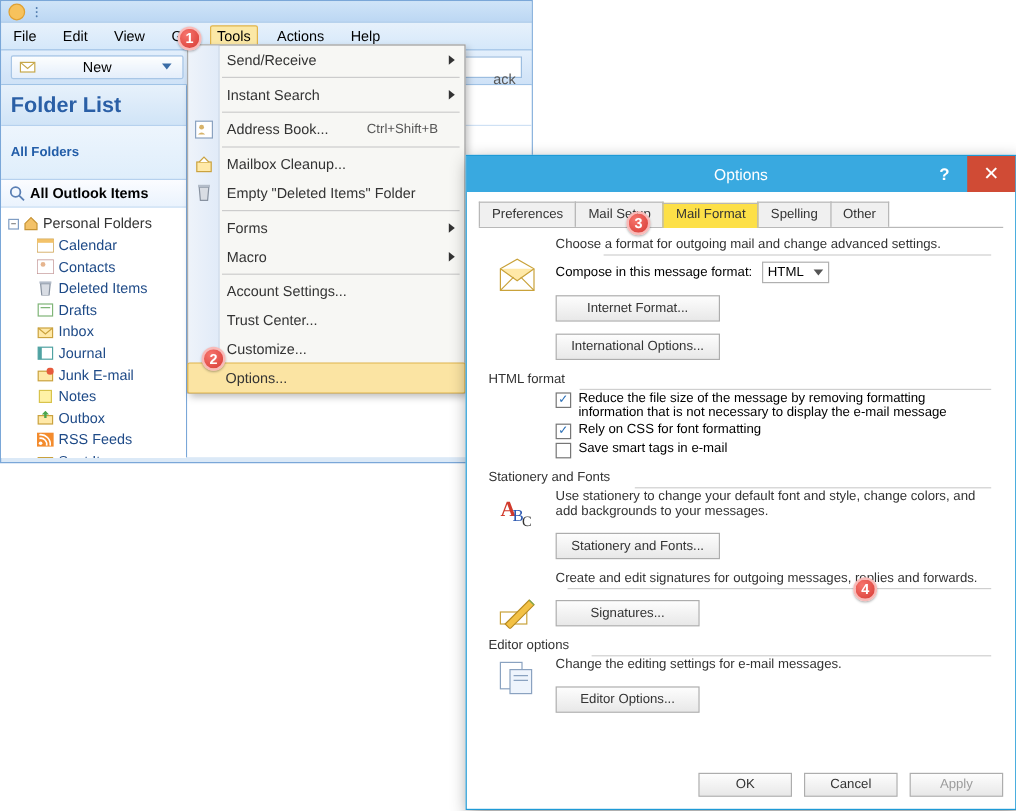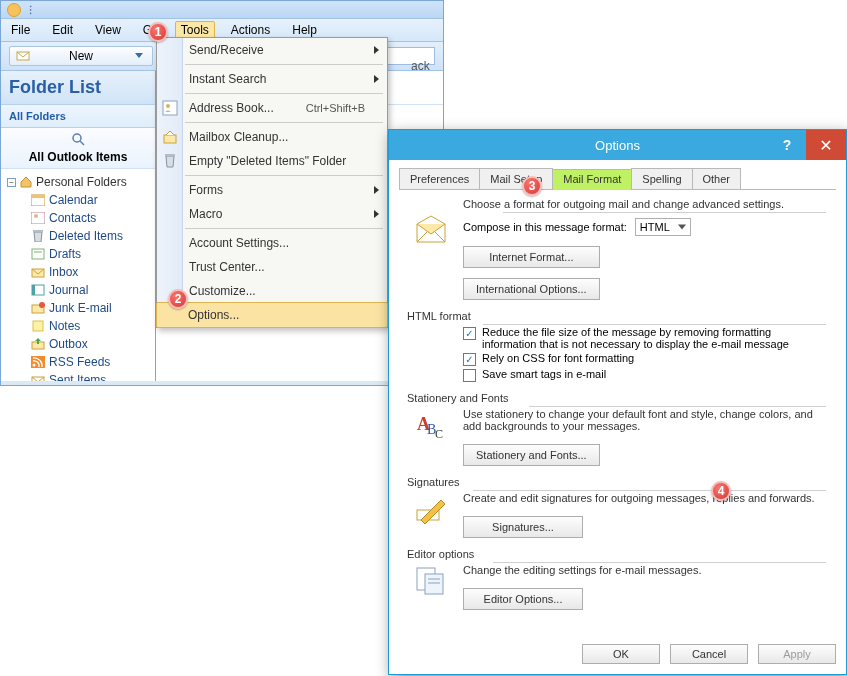--- a/index.html
+++ b/index.html
@@ -97,34 +97,33 @@
     display:flex;flex-direction:column;
   }
   .nav-header{
     padding:6px 8px;
     font-size:18px;font-weight:bold;
     color:#2a5fa6;
     background:linear-gradient(#e7f1fb,#d0e4f7);
     border-bottom:1px solid #b6d1ee;
   }
   .nav-sub{
-    padding:5px 8px;
+    padding:16px 8px;
     color:#225da8;
     font-weight:bold;
     font-size:11px;
     background:linear-gradient(#edf5fd,#dfeefb);
     border-bottom:1px solid #b6d1ee;
   }
   .nav-group{
     padding:4px 6px;
     display:flex;align-items:center;gap:4px;
     background:linear-gradient(#fbfcff,#eaf3fd);
     border-bottom:1px solid #cfe1f4;
     font-weight:bold;
-    flex-direction:column;
   }
   .nav-tree{
     background:#fff;
     flex:1;
     overflow:auto;
     padding:4px 0;
   }
   .tree-root{
     padding:2px 4px 2px 6px;
     display:flex;align-items:center;gap:3px;
@@ -246,21 +245,21 @@
   .tab{
     padding:4px 10px;
     border:1px solid #b8b8b8;
     border-bottom:none;
     margin-right:-1px;
     background:#f0f0f0;
     color:#333;
     cursor:default;
   }
   .tab.active{
-    background:#bef264;
+    background:#fde047;
     position:relative;
     top:1px;
     padding-top:3px;
   }
   .tabpage{
     flex:1;
     border:0;
     padding:8px 4px 4px 4px;
     display:flex;flex-direction:column;
     gap:10px;
@@ -689,21 +688,20 @@
         </div>
         <div class="group-row" style="flex-direction:column;gap:6px;">
           <div class="desc">Use stationery to change your default font and style, change colors, and add backgrounds to your messages.</div>
           <div class="btnrow">
             <div class="btn">Stationery and Fonts...</div>
           </div>
         </div>
       </div>
 
       <div class="group">
-        <div class="group-title">Signatures</div>
         <hr class="ghr" style="left:70px;">
         <div class="big-icon">
           <svg viewBox="0 0 32 32">
               <rect x="2" y="18" width="22" height="10" fill="#fff" stroke="#c9a23a"></rect>
               <path d="M6 28 L26 8 L30 12 L10 32 Z" fill="#f3c144" stroke="#b88b22"></path>
               <path d="M26 8 L30 12" stroke="#7a5"></path>
             </svg>
         </div>
         <div class="group-row" style="flex-direction:column;gap:6px;">
           <div class="desc">Create and edit signatures for outgoing messages, replies and forwards.</div>

